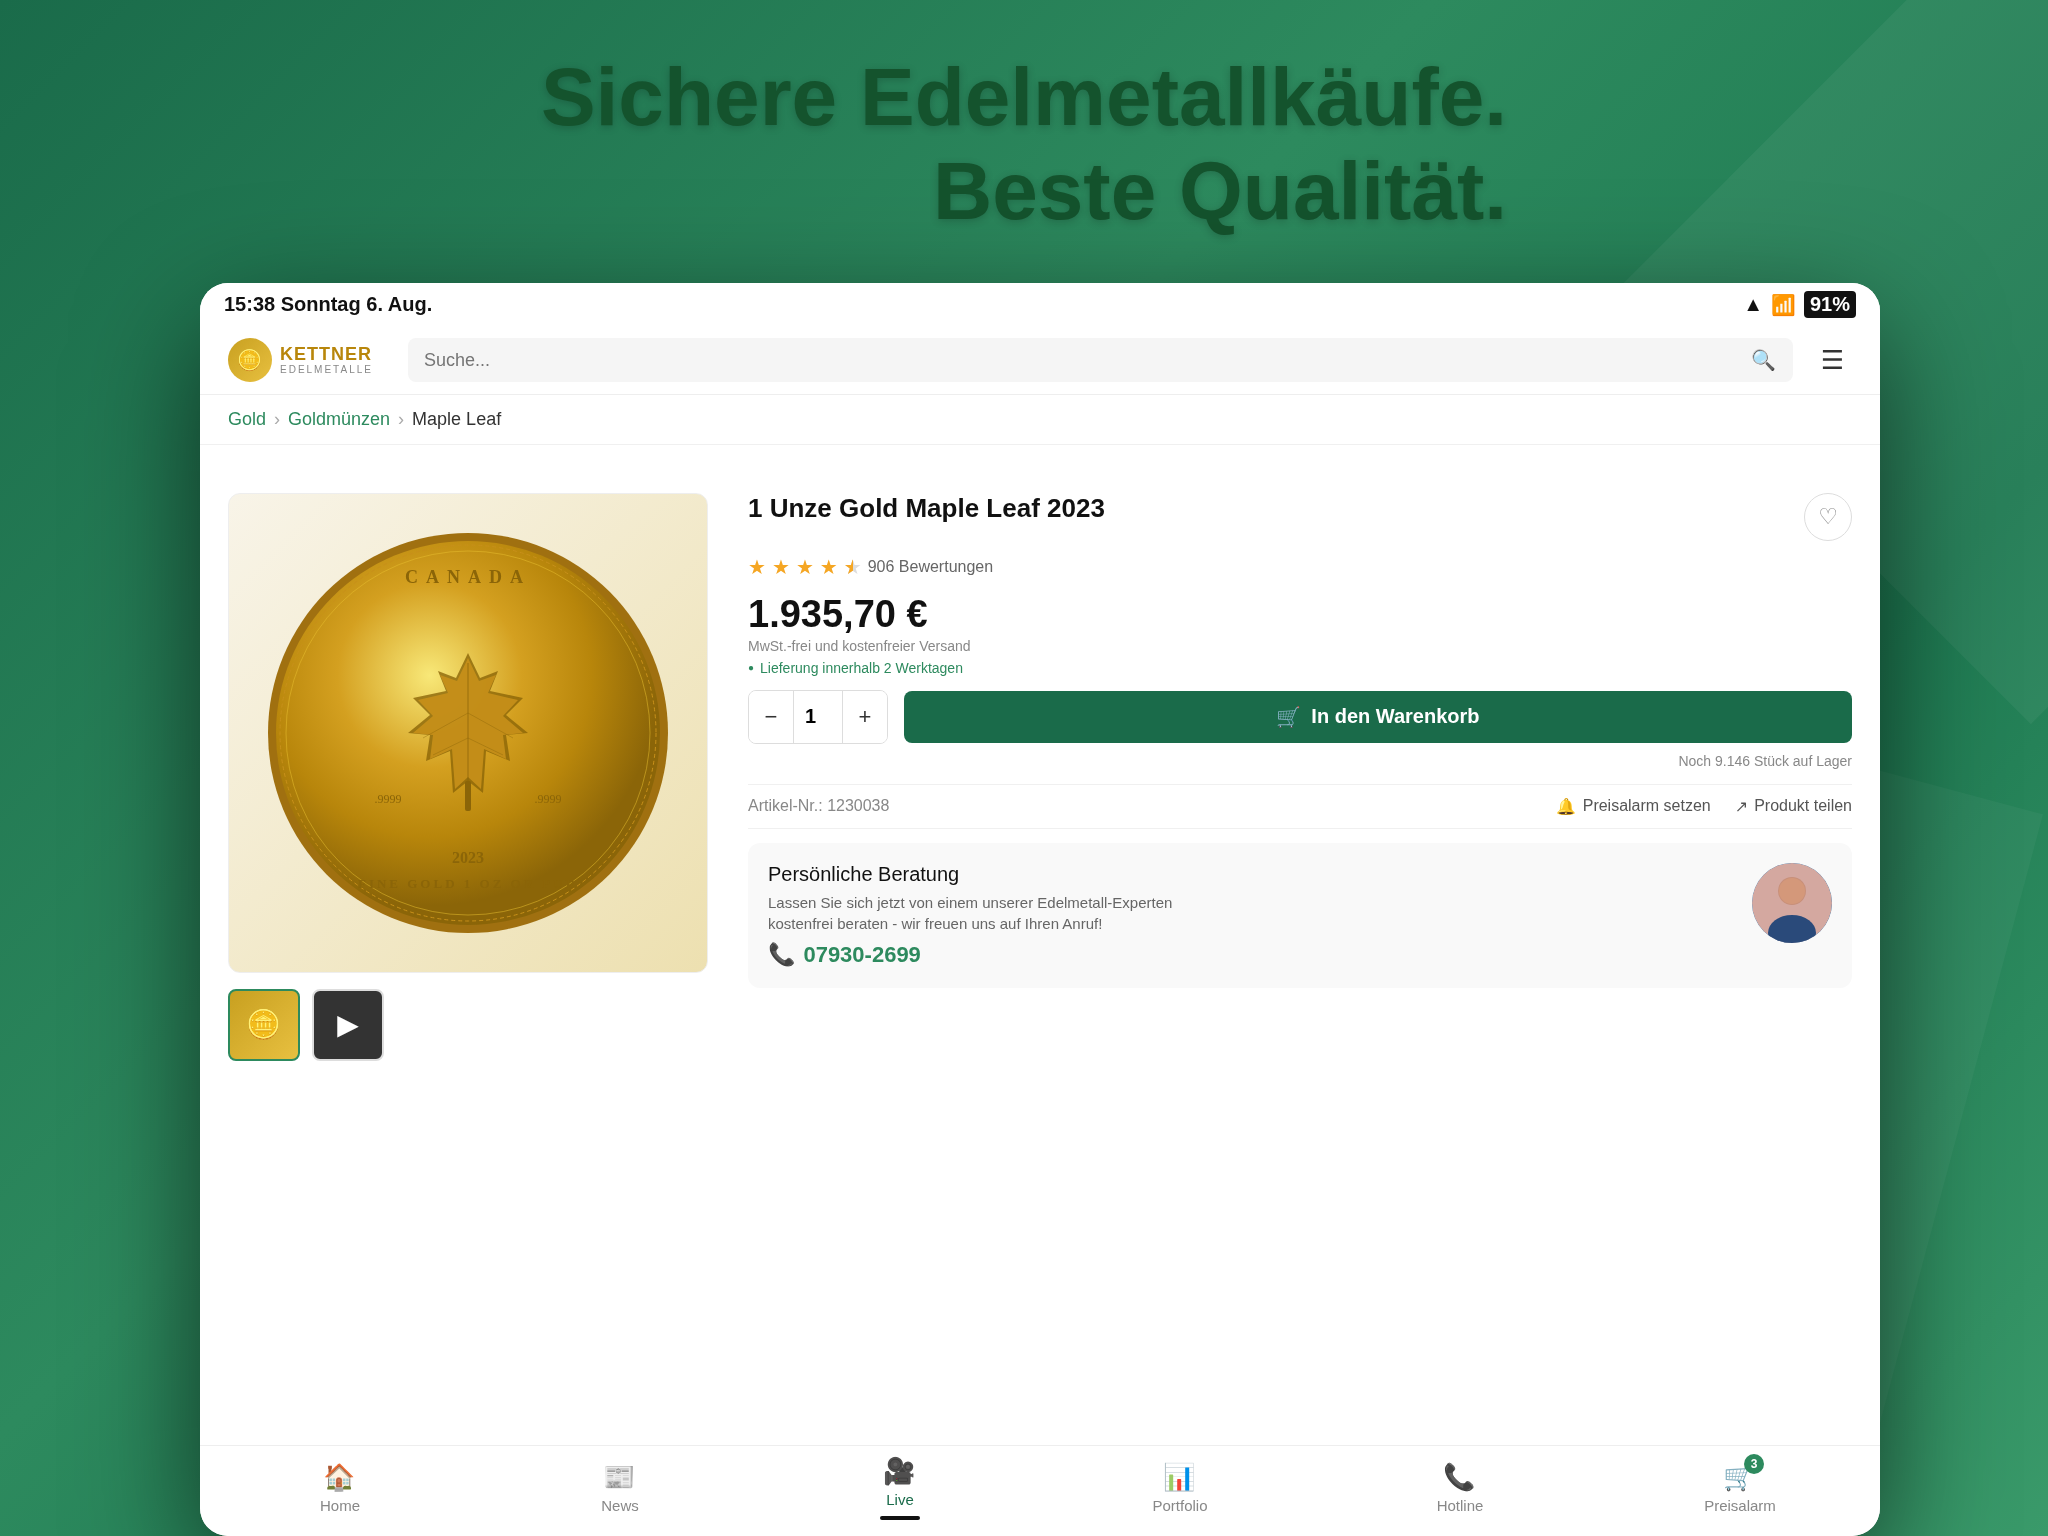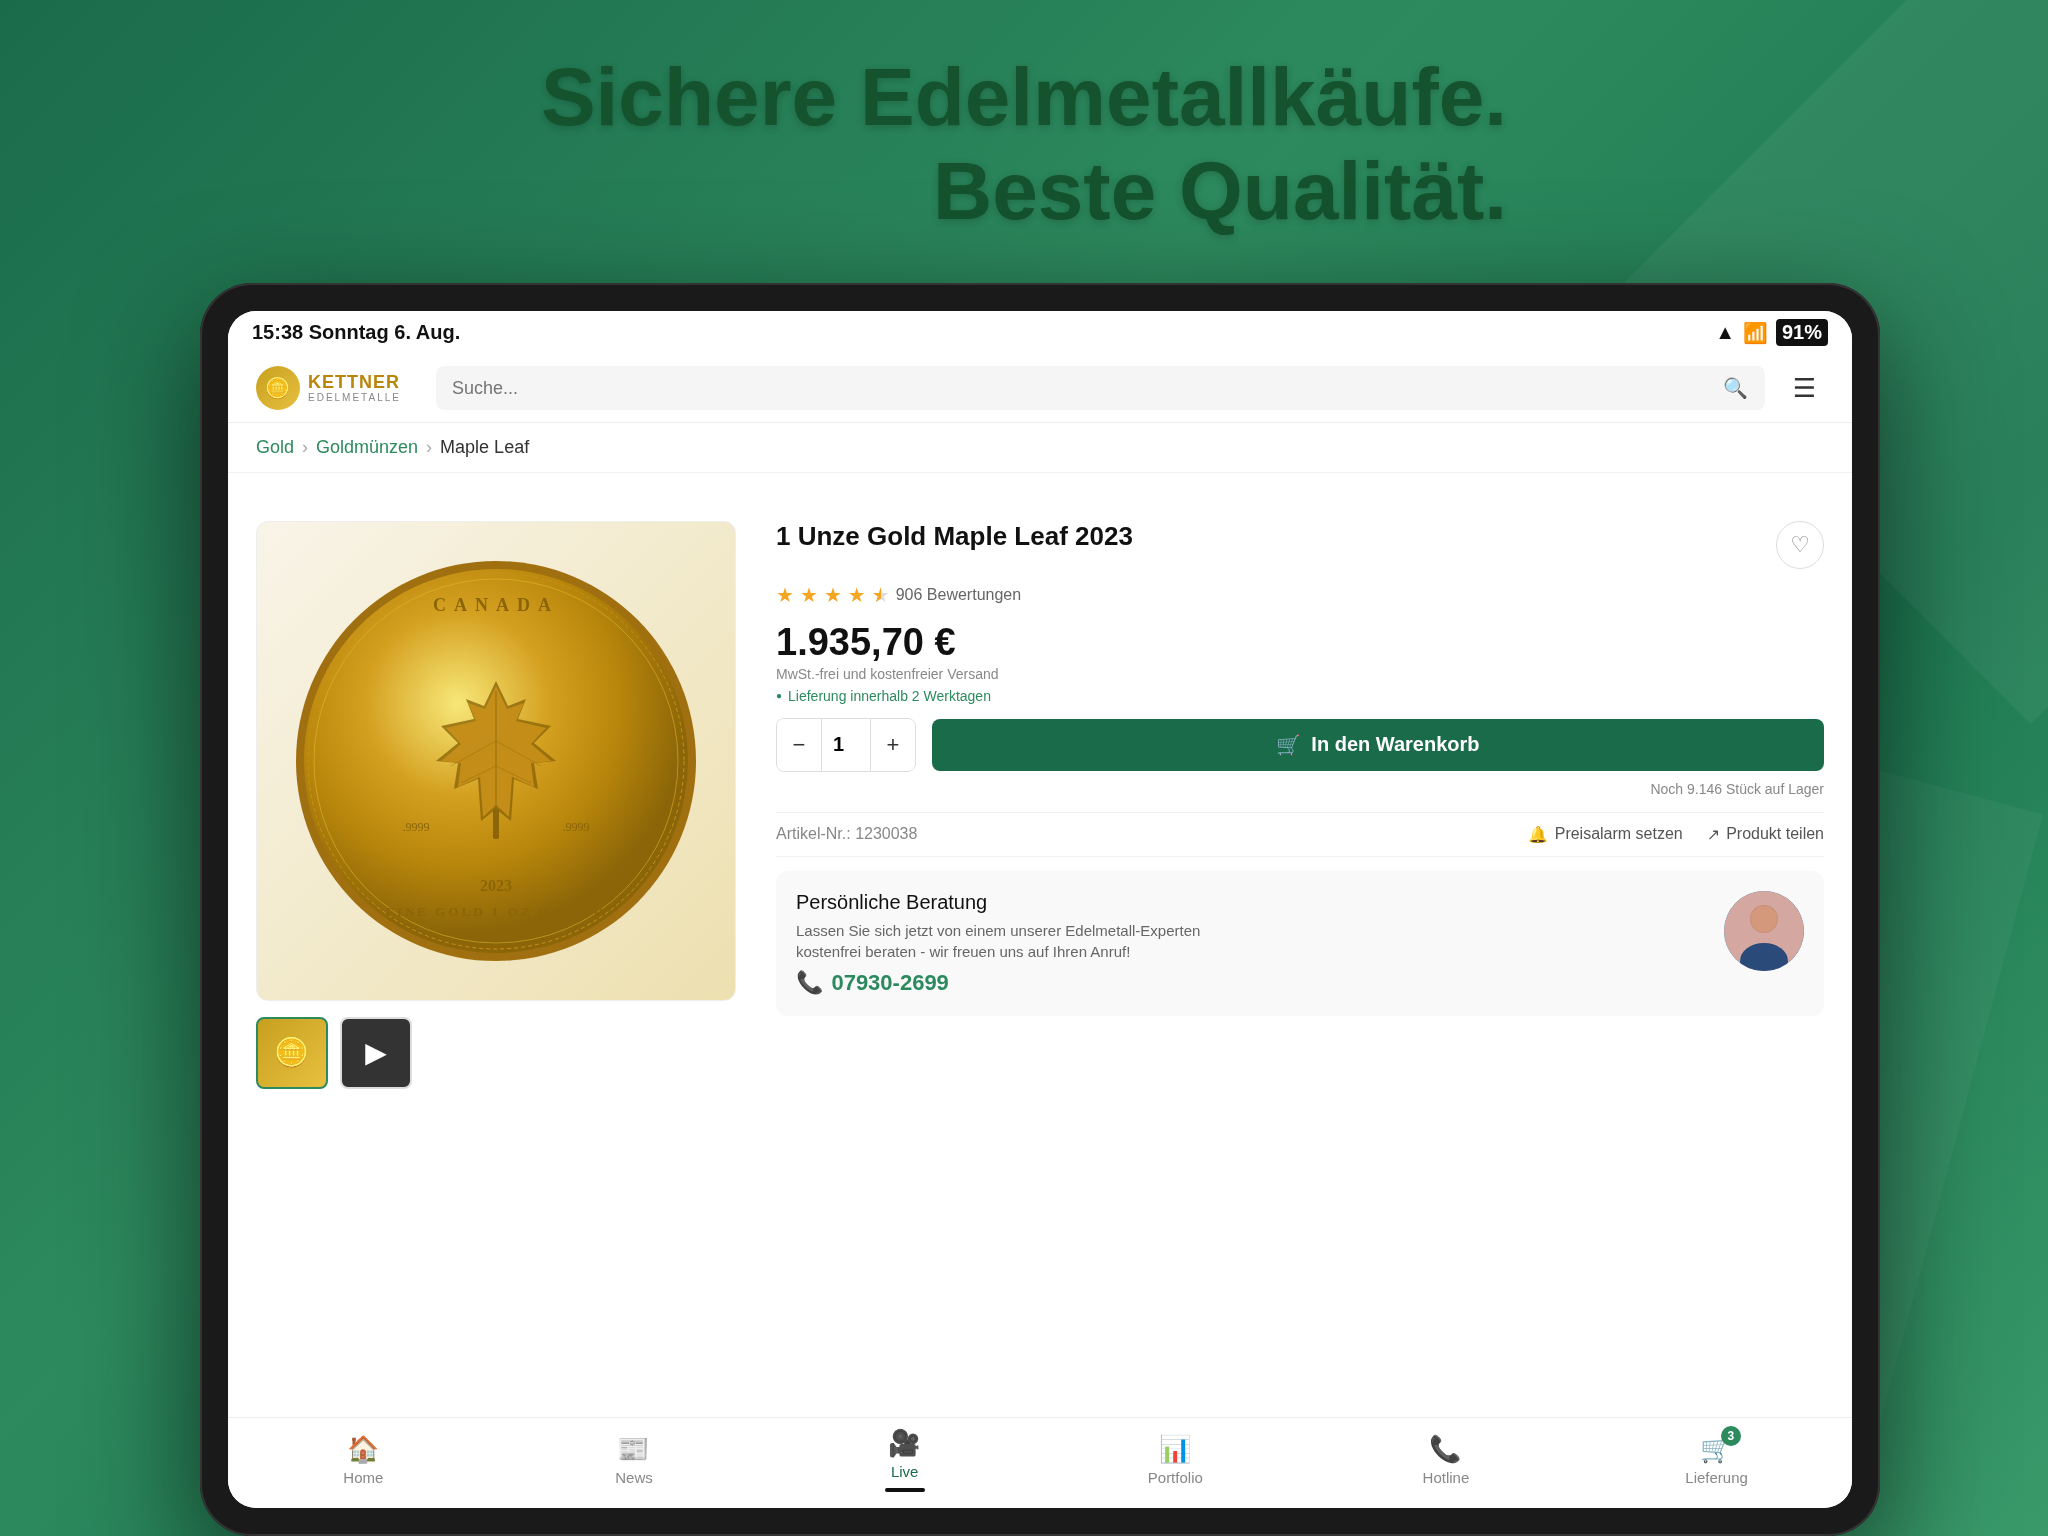--- a/index.html
+++ b/index.html
@@ -47,21 +47,20 @@
       line-height: 1.15;
       text-shadow: 0 2px 8px rgba(0,0,0,0.2);
     }
 
     
     .tablet-frame {
       width: 1680px;
       height: 1341px;
       background: #1a1a1a;
       border-radius: 52px;
-      padding: 28px;
       box-shadow: 0 40px 120px rgba(0,0,0,0.6), inset 0 0 0 2px #333;
       position: relative;
       z-index: 10;
       margin-left: 32px;
     }
 
     .tablet-screen {
       width: 100%;
       height: 100%;
       background: #f5f5f5;
@@ -661,18 +660,18 @@
       </div>
       <div class="nav-item">
         <span class="nav-icon">📞</span>
         <span class="nav-label">Hotline</span>
       </div>
       <div class="nav-item">
         <div class="nav-badge">
           <span class="nav-icon">🛒</span>
           <span class="badge">3</span>
         </div>
-        <span class="nav-label">Lieferung</span>
+        <span class="nav-label">Preisalarm</span>
       </div>
     </div>
 
   </div>
 </div>
 
 </body></html>

